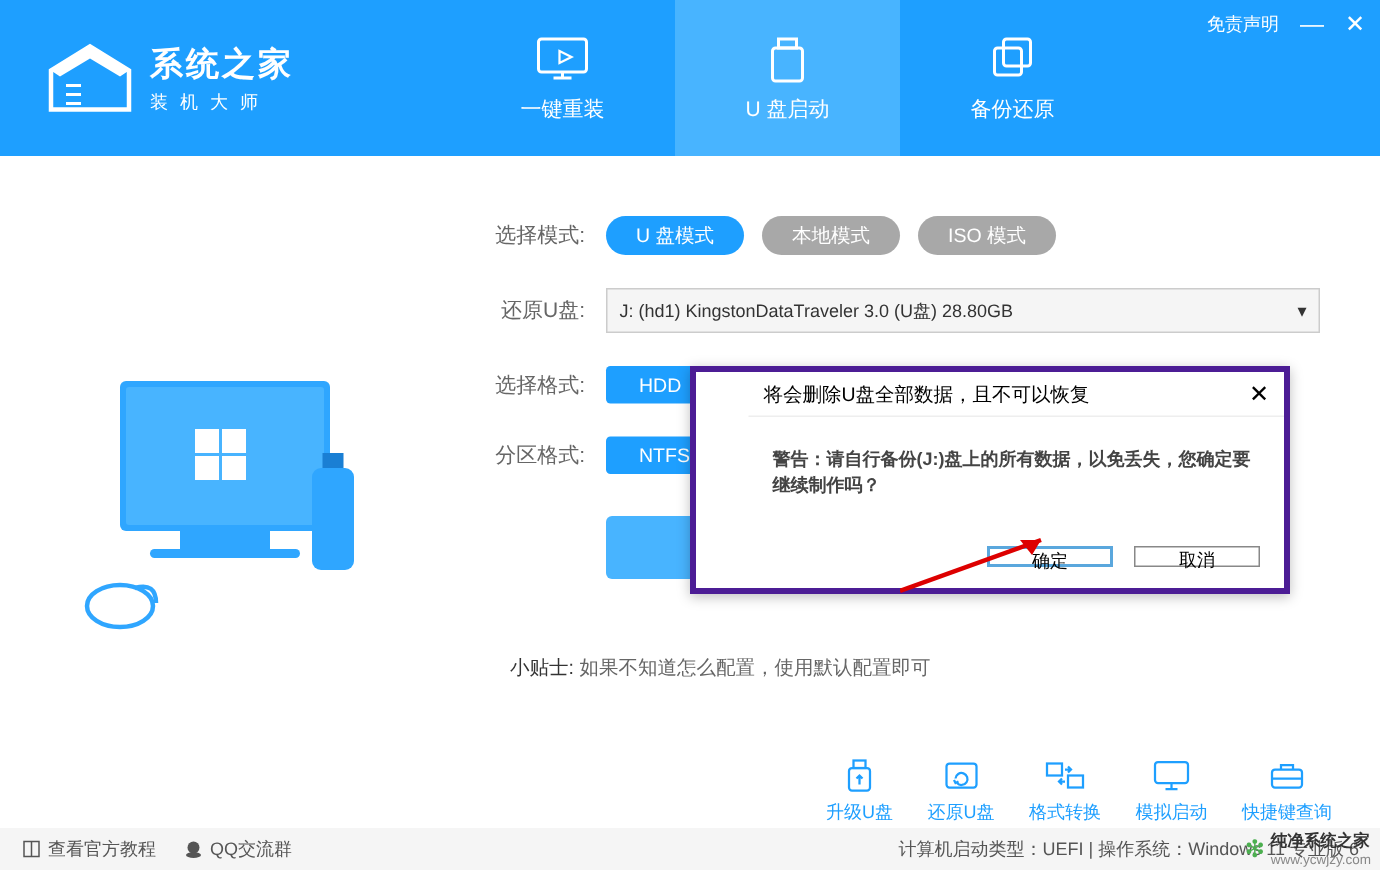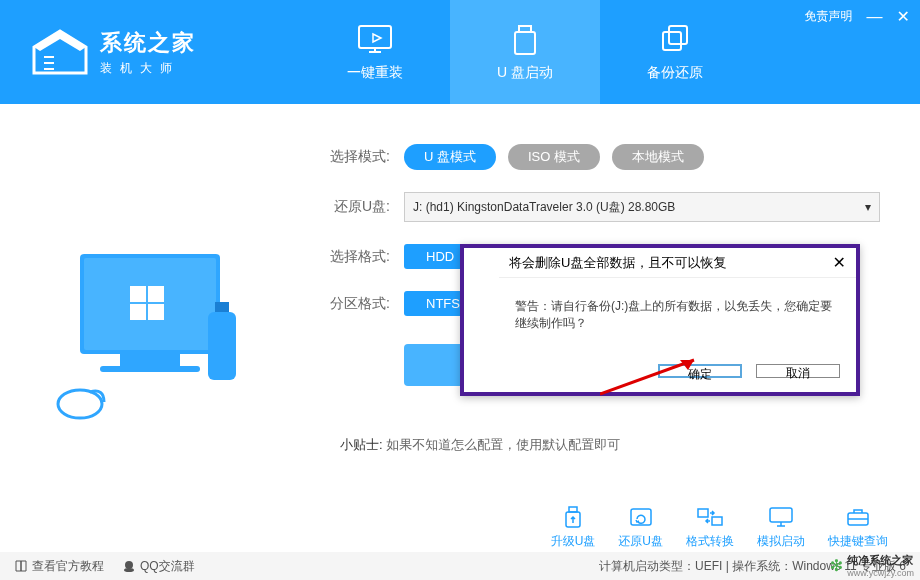--- a/index.html
+++ b/index.html
@@ -35,21 +35,21 @@
 .tool-icon { width: 28px; height: 24px; margin-bottom: 4px; }
 .footer { position: absolute; bottom: 0; left: 0; right: 0; height: 28px; background: #f5f5f5; display: flex; align-items: center; padding: 0 14px; font-size: 12px; color: #555; }
 .footer-left { display: flex; gap: 18px; align-items: center; }
 .footer-left span { display: flex; align-items: center; gap: 4px; cursor: pointer; }
 .footer-right { margin-left: auto; display: flex; align-items: center; gap: 6px; }
 .watermark { position: absolute; bottom: 2px; right: 6px; display: flex; align-items: center; gap: 4px; font-size: 11px; color: #333; z-index: 50; }
 .watermark .wm-green { color: #4caf50; font-size: 16px; }
 .dialog { position: absolute; top: 244px; left: 460px; width: 400px; background: #fff; border: 4px solid #4c1d95; box-shadow: 0 2px 8px rgba(0,0,0,0.25); z-index: 30; padding-left: 35px; }
 .dialog-title { height: 30px; display: flex; align-items: center; justify-content: space-between; padding: 0 10px; font-size: 13px; border-bottom: 1px solid #eee; }
 .dialog-close { cursor: pointer; font-size: 16px; }
-.dialog-body { padding: 20px 16px 24px 16px; font-size: 12px; color: #444; }
+.dialog-body { padding: 20px 16px 24px 16px; font-size: 12px; color: #444; font-weight: bold; }
 .dialog-buttons { padding: 8px 16px 14px 0; display: flex; justify-content: flex-end; gap: 14px; }
 .dialog-btn { width: 84px; height: 14px; border: 1px solid #888; background: #fff; font-size: 12px; cursor: pointer; }
 .dialog-btn.focus { border: 2px solid #5aa7dd; }
 .arrow { position: absolute; top: 350px; left: 600px; z-index: 40; pointer-events: none; }
 </style>
 </head>
 <body>
 
 <div class="header">
   <div class="logo-area">
@@ -108,22 +108,22 @@
       <rect x="175" y="78" width="14" height="10" fill="#1a7fd4"></rect>
       <rect x="168" y="88" width="28" height="68" rx="6" fill="#2fa6ff"></rect>
       <ellipse cx="40" cy="180" rx="22" ry="14" fill="none" stroke="#2fa6ff" stroke-width="3"></ellipse>
       <path d="M50 168 q14 -4 14 10" fill="none" stroke="#2fa6ff" stroke-width="3"></path>
     </svg>
   </div>
   <div class="right-panel">
     <div class="form-row">
       <div class="form-label">选择模式:</div>
       <button class="pill-btn pill-blue">U 盘模式</button>
+      <button class="pill-btn pill-gray">本地模式</button>
       <button class="pill-btn pill-gray">ISO 模式</button>
-      <button class="pill-btn pill-gray">本地模式</button>
     </div>
     <div class="form-row">
       <div class="form-label">还原U盘:</div>
       <div class="select-box">
         <span>J: (hd1) KingstonDataTraveler 3.0 (U盘) 28.80GB</span>
         <span>▾</span>
       </div>
     </div>
     <div class="form-row">
       <div class="form-label">选择格式:</div>

